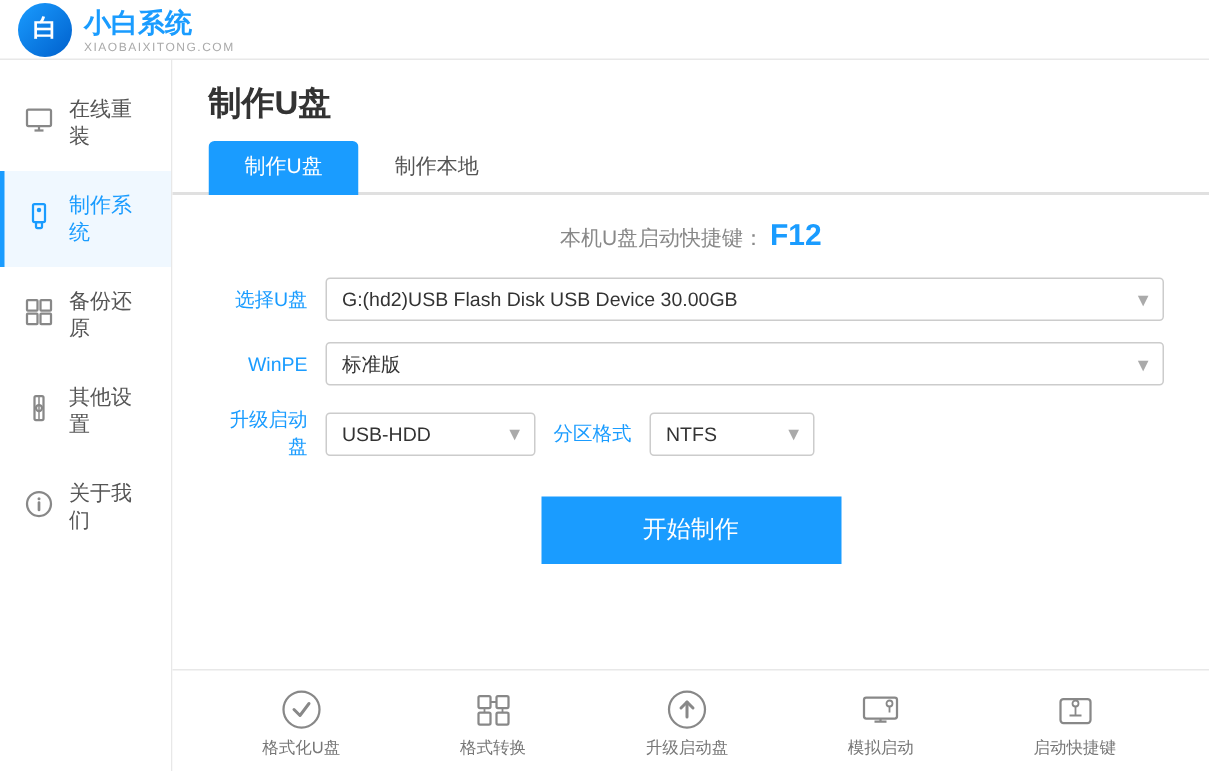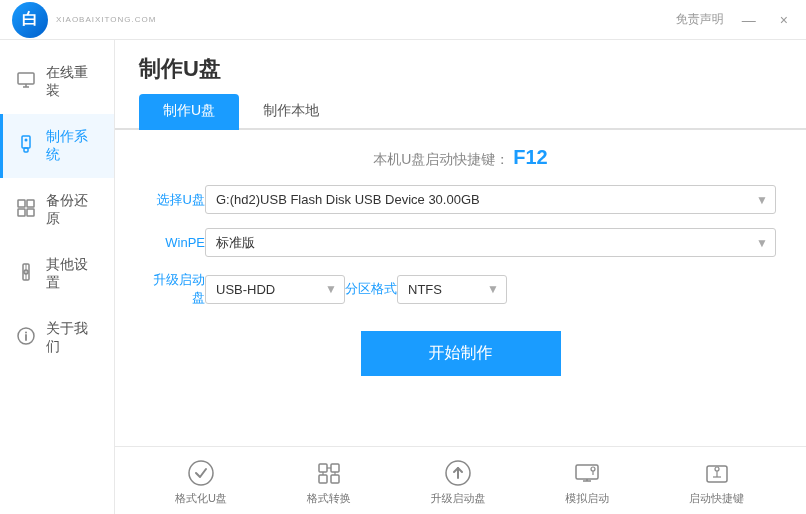--- a/index.html
+++ b/index.html
@@ -153,20 +153,21 @@
       font-size: 20px;
       font-weight: bold;
       color: #1a9cff;
     }
 
     
     .form-row {
       display: flex;
       align-items: center;
       margin-bottom: 14px;
+      gap: 12px;
     }
     .form-label {
       width: 60px;
       font-size: 13px;
       color: #1a9cff;
       text-align: right;
       flex-shrink: 0;
     }
     .select-box {
       width: 100%;
@@ -250,27 +251,23 @@
       font-weight: bold;
     }
   </style>
 </head>
 <body>
 
 <div class="title-bar">
   <div class="title-bar-left">
     <div class="logo-circle">白</div>
     <div class="logo-text">
+      <span class="logo-title">小白系统</span>
       <span class="logo-subtitle">XIAOBAIXITONG.COM</span>
     </div>
-  </div>
-  <div class="title-bar-right">
-    <span style="cursor:pointer;">免责声明</span>
-    <span class="title-btn">—</span>
-    <span class="title-btn">×</span>
   </div>
 </div>
 
 <div class="main-layout">
 
   <div class="sidebar">
     <div class="sidebar-item">
       <span class="sidebar-icon">
         <svg width="20" height="20" viewBox="0 0 20 20" fill="none">
           <rect x="2" y="3" width="16" height="11" rx="1" stroke="#888" stroke-width="1.5" fill="none"></rect>

